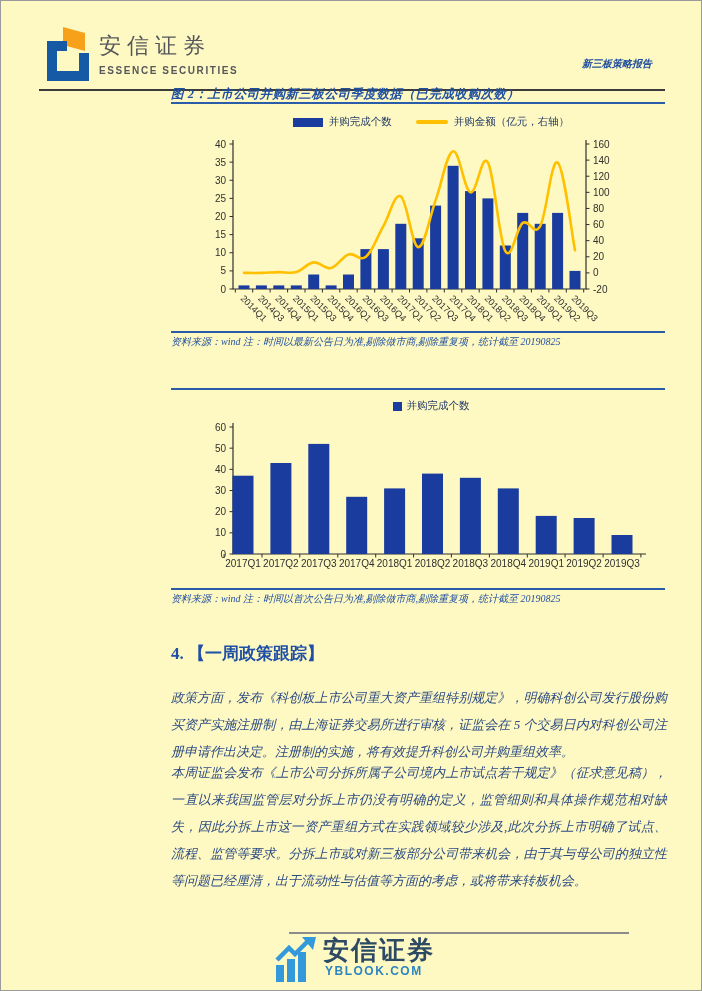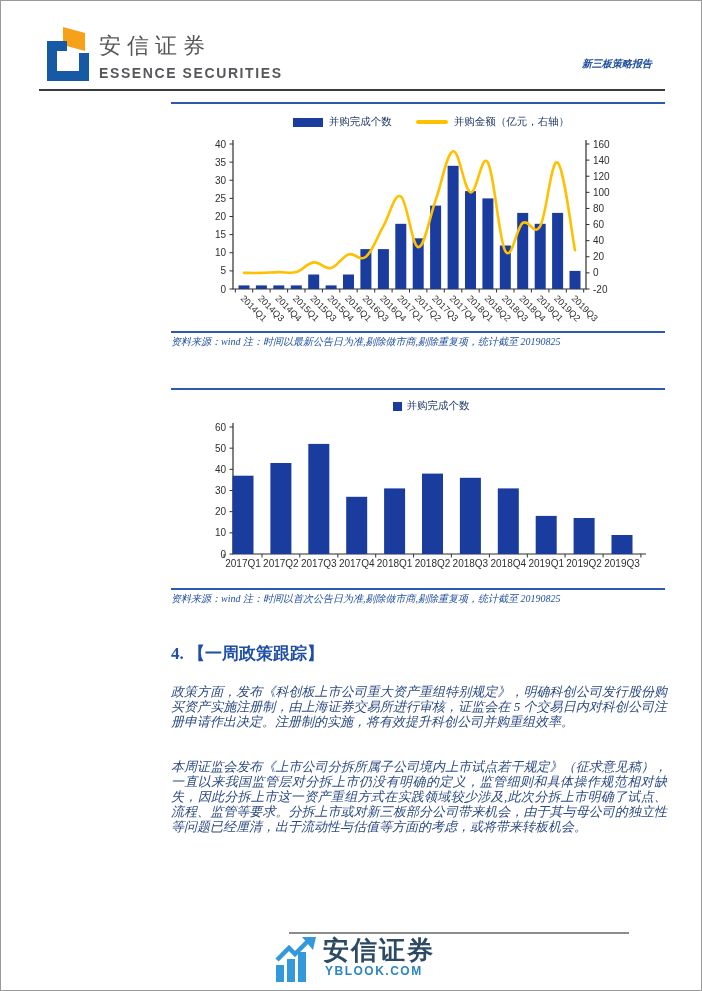--- a/index.html
+++ b/index.html
@@ -1,26 +1,26 @@
 <!DOCTYPE html>
 <html><head>
 <meta charset="utf-8">
 <style>
   html,body{margin:0;padding:0;background:#e8e8e8;}
   .page{
-    position:relative;width:702px;height:991px;margin:0 auto;background:#ffffff;
+    position:relative;width:702px;height:991px;margin:0 auto;background:#fef9c3;
     border:1px solid #9a9a9a;box-sizing:border-box;overflow:hidden;
     font-family:"Liberation Sans",sans-serif;
   }
   
   .logo-mark{position:absolute;left:42px;top:26px;}
   .brand{position:absolute;left:98px;top:30px;}
   .brand-cn{font-size:22px;letter-spacing:6px;color:#56575a;font-weight:500;
     font-family:"Liberation Sans",sans-serif;}
-  .brand-en{font-size:14px;letter-spacing:1.6px;color:#56575a;margin-top:4px;font-weight:bold;}
+  .brand-en{font-size:10px;letter-spacing:1.6px;color:#56575a;margin-top:4px;font-weight:bold;}
   .report-type{position:absolute;right:49px;top:56px;font-size:10px;font-weight:bold;
     font-style:italic;color:#1f4e9e;font-family:"Liberation Serif",serif;}
   .header-rule{position:absolute;left:38px;top:88px;width:626px;height:2px;background:#3c3c3c;}
   
   .fig-title{position:absolute;left:170px;width:494px;font-size:12.5px;font-weight:bold;
     font-style:italic;color:#2050a0;font-family:"Liberation Serif",serif;letter-spacing:.5px;}
   .fig-underline{position:absolute;left:170px;width:494px;height:2px;background:#2a5caa;}
   .legend-row{position:absolute;left:195px;width:470px;display:flex;justify-content:center;
     align-items:center;gap:24px;}
   .legend-item{display:flex;align-items:center;font-size:10.5px;color:#223a66;
@@ -31,21 +31,21 @@
   .chart-svg{position:absolute;left:195px;}
   .tick{font-size:10px;fill:#2f2f2f;font-family:"Liberation Sans",sans-serif;}
   .xlab{font-size:9.2px;fill:#2f2f2f;font-family:"Liberation Sans",sans-serif;}
   .xlab2{font-size:10px;fill:#2f2f2f;font-family:"Liberation Sans",sans-serif;}
   .src-rule{position:absolute;left:170px;width:494px;height:1.5px;background:#2a5caa;}
   .src-note{position:absolute;left:170px;width:500px;font-size:10px;font-style:italic;
     color:#2050a0;font-family:"Liberation Serif",serif;}
   
   .sec-heading{position:absolute;left:170px;font-size:17px;font-weight:bold;
     color:#1f4fa5;font-family:"Liberation Serif",serif;}
-  .body-para{position:absolute;left:170px;width:496px;font-size:13px;line-height:15px;
+  .body-para{position:absolute;left:170px;width:496px;font-size:13px;line-height:27px;
     text-align:justify;font-style:italic;color:#2b4a82;font-family:"Liberation Serif",serif;}
   
   .footer-rule{position:absolute;left:288px;top:931px;width:340px;height:2px;background:#8c8c8c;}
   .footer-icon{position:absolute;left:274px;top:936px;}
   .footer-brand{position:absolute;left:322px;top:932px;font-size:26px;font-weight:bold;
     letter-spacing:2px;color:#2c4a63;font-family:"Liberation Serif",serif;}
   .footer-domain{position:absolute;left:324px;top:963px;font-size:12px;font-weight:bold;
     letter-spacing:1.5px;color:#2e86c1;}
 </style>
 </head>
@@ -57,20 +57,21 @@
     <polygon points="20,0 42,6 42,24 20,18" fill="#f7a11a"></polygon>
     <path d="M4,14 H24 V24 H14 V44 H36 V26 H46 V54 H4 Z" fill="#1659a4"></path>
   </svg>
   <div class="brand">
     <div class="brand-cn">安信证券</div>
     <div class="brand-en">ESSENCE SECURITIES</div>
   </div>
   <div class="report-type">新三板策略报告</div>
   <div class="header-rule"></div>
 
+  <div class="fig-title" style="top:85px;">图 2：上市公司并购新三板公司季度数据（已完成收购次数）</div>
   <div class="fig-underline" style="top:101px;"></div>
   <div class="legend-row" style="top:114px;">
     <div class="legend-item">
       <span class="sw-bar"></span>
       <span>并购完成个数</span>
     </div>
     <div class="legend-item">
       <span class="sw-line"></span>
       <span>并购金额（亿元，右轴）</span>
     </div>

